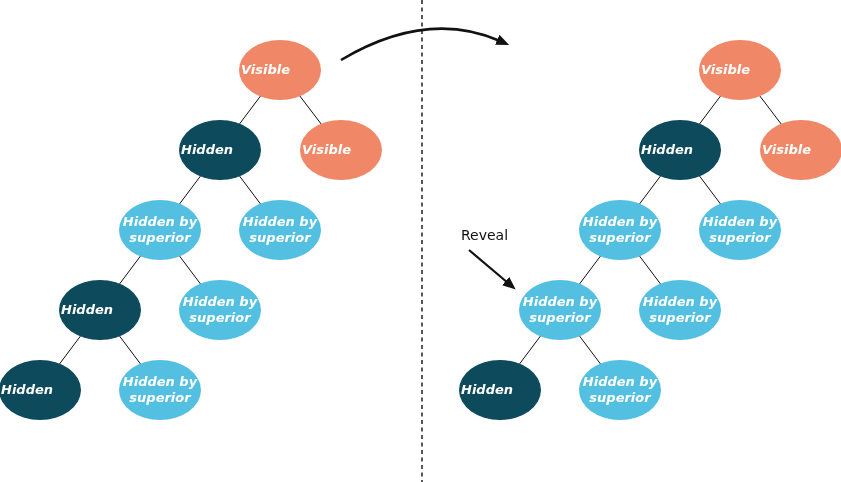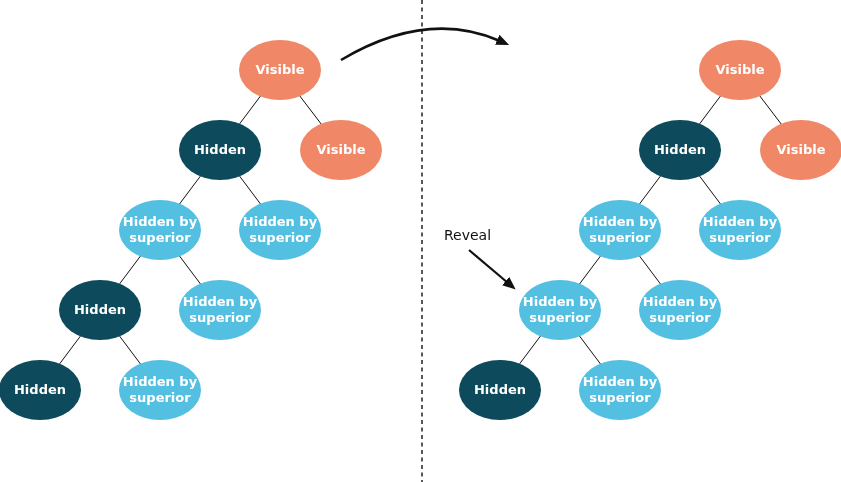--- a/index.html
+++ b/index.html
@@ -21,31 +21,31 @@
   }
   .connector-layer{position:absolute;left:0;top:0;width:841px;height:482px;}
   .edge{stroke:var(--line-color);stroke-width:1;}
   .arrow{stroke:var(--line-color);fill:none;}
   .arrowhead{fill:var(--line-color);}
   .divider{stroke:var(--line-color);stroke-width:1.4;stroke-dasharray:4 3.5;}
   .node{
     position:absolute;
     width:82px;height:60px;
     border-radius:50%;
-    display:flex;align-items:center;justify-content:center;
+    display:flex;align-items:center;justify-content:flex-start;
     text-align:center;
     color:var(--node-text-color);
     font-size:13px;line-height:1.22;font-weight:600;
-    padding:0 2px;box-sizing:border-box;
+    padding:0 2px;box-sizing:border-box;font-style:italic;
   }
   .node--visible{background:var(--visible-color);}
   .node--hidden{background:var(--hidden-color);}
   .node--hbs{background:var(--hidden-by-superior-color);}
   .reveal-label{
-    position:absolute;left:444px;top:227px;
+    position:absolute;left:461px;top:227px;
     color:var(--annotation-color);
     font-size:14px;font-weight:500;
   }
 </style>
 </head>
 <body>
 
 <div class="canvas">
 
   <svg class="connector-layer" width="841" height="482" viewBox="0 0 841 482" xmlns="http://www.w3.org/2000/svg">

